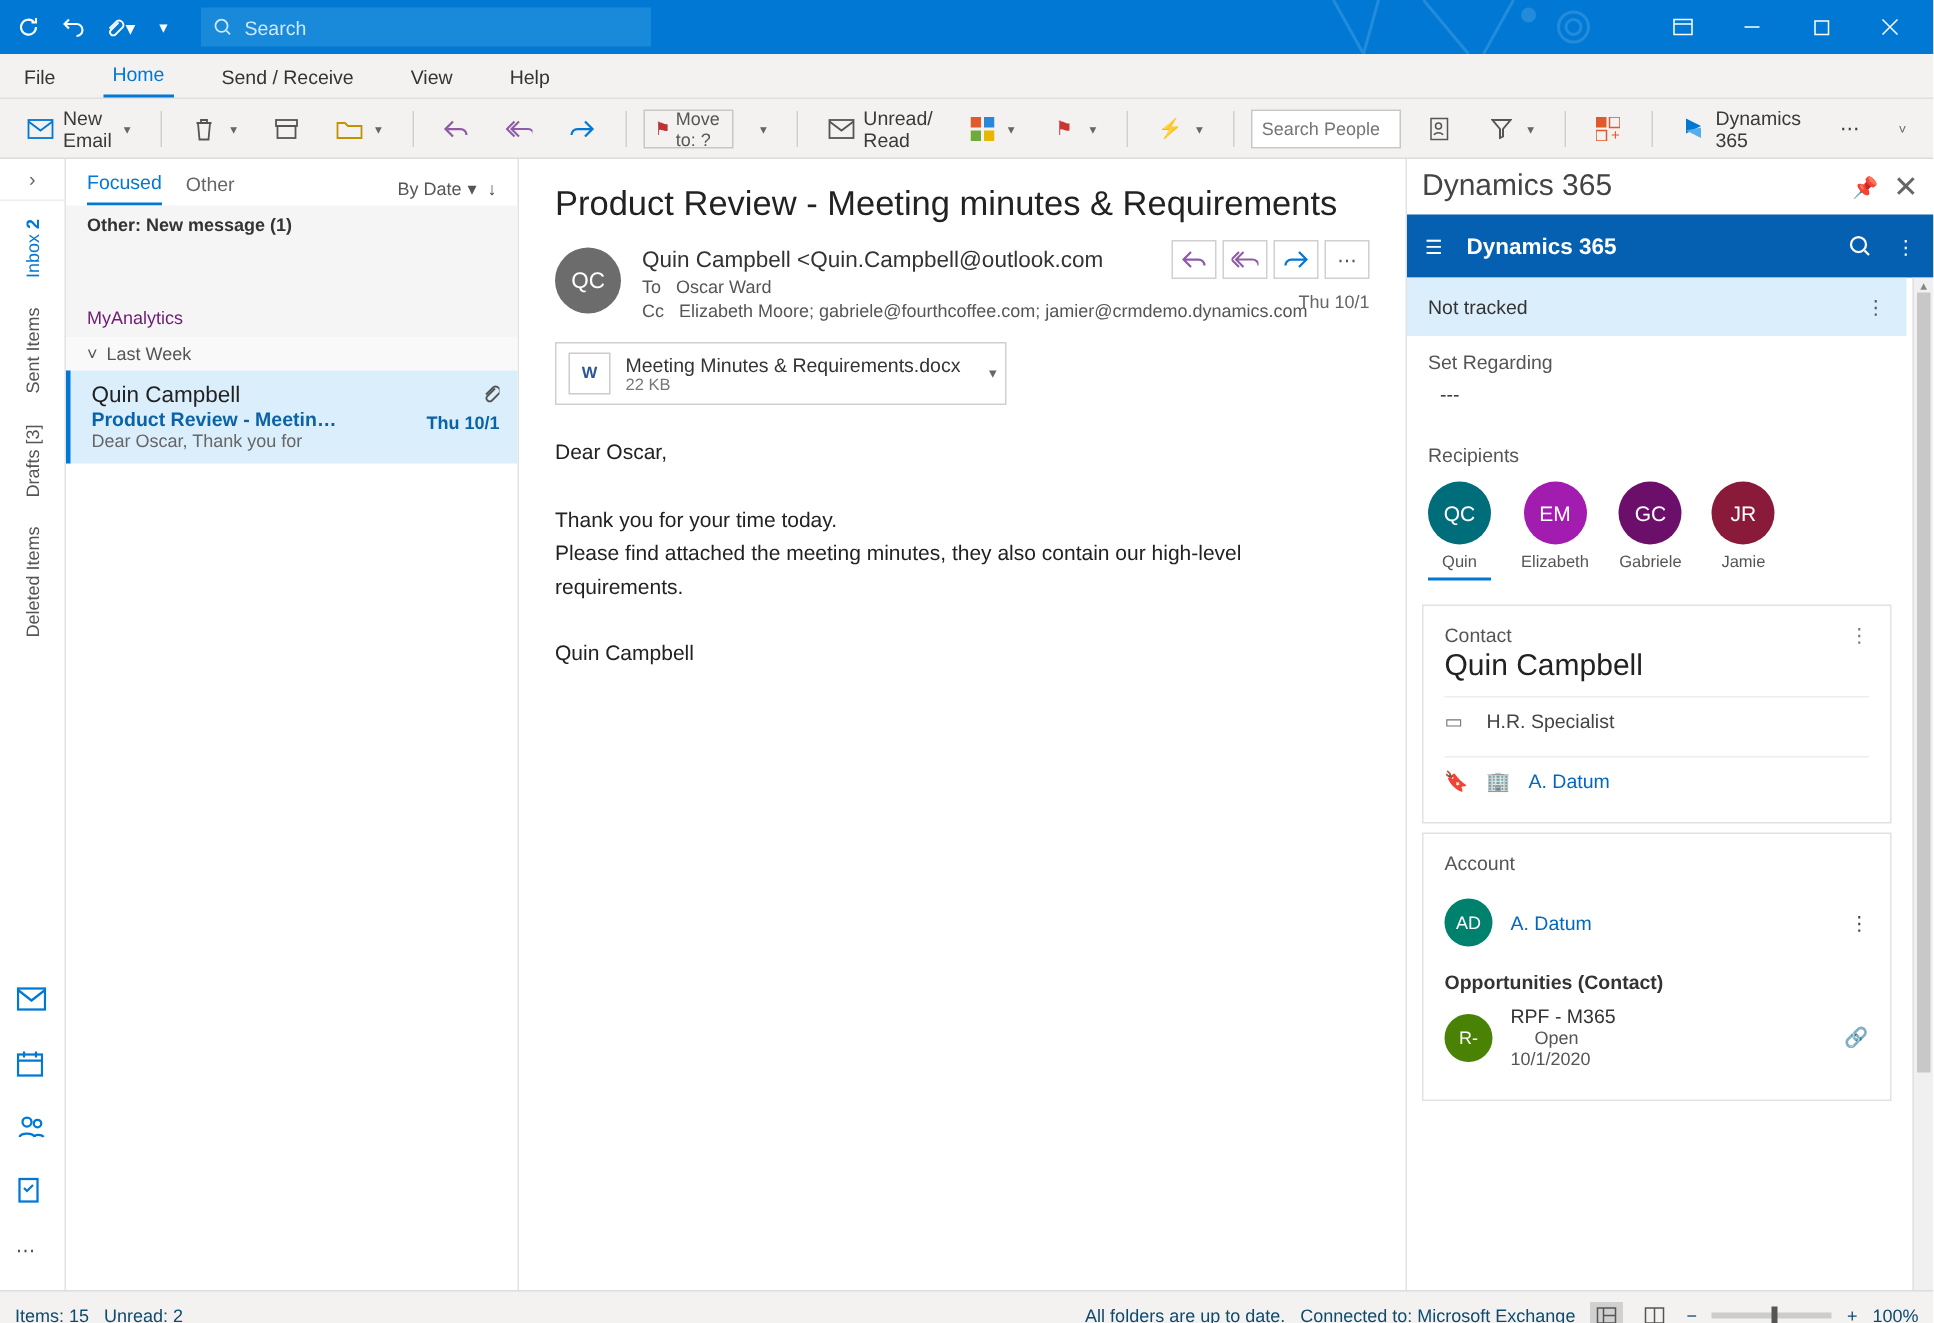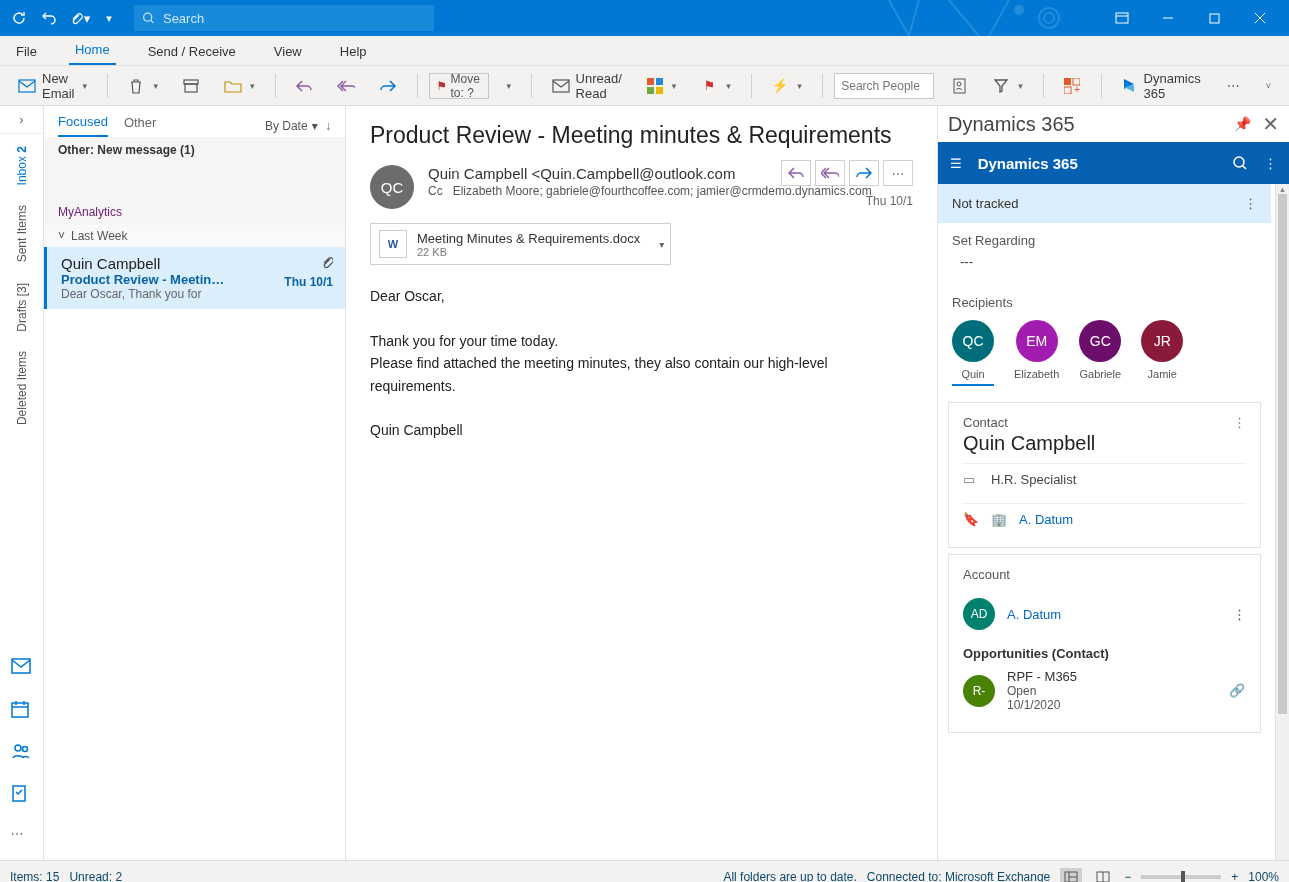--- a/index.html
+++ b/index.html
@@ -399,20 +399,21 @@
           <svg width="16" height="12" fill="none" stroke="currentColor" stroke-width="1.5">
             <path d="M10 1l5 5-5 5M15 6H5a4 4 0 0 0-4 4"></path>
           </svg>
         </div>
       <div class="abtn">⋯</div>
     </div>
     <div class="hdr">
       <div class="avatar">QC</div>
       <div class="meta">
         <div class="line1">Quin Campbell  &lt;Quin.Campbell@outlook.com</div>
+        <div class="row"><span>To</span>&nbsp;&nbsp;&nbsp;<span>Oscar Ward</span></div>
         <div class="row"><span>Cc</span>&nbsp;&nbsp;&nbsp;<span>Elizabeth Moore; gabriele@fourthcoffee.com; jamier@crmdemo.dynamics.com</span></div>
       </div>
     </div>
     <div class="datetxt">Thu 10/1</div>
     <div class="attach">
       <div class="wicon">W</div>
       <div>
         <div style="font-size:13px;">Meeting Minutes &amp; Requirements.docx</div>
         <div style="font-size:11px;color:#777;">22 KB</div>
       </div>
@@ -495,21 +496,21 @@
         <div class="crow" style="border:none;">
           <div class="aav">AD</div>
           <span class="link">A. Datum</span>
           <span class="more" style="margin-left:auto;">⋮</span>
         </div>
         <div style="font-weight:600; margin-top:8px;">Opportunities (Contact)</div>
         <div class="opprow">
           <div class="oav">R-</div>
           <div>
             <div>RPF - M365</div>
-            <div style="font-size:12px;color:#555;">Open</div>
+            <div style="font-size:12px;color:#555;margin-left:16px;">Open</div>
             <div style="font-size:12px;color:#555;">10/1/2020</div>
           </div>
           <span style="margin-left:auto;color:#555;">🔗</span>
         </div>
       </div>
     </div>
     <div class="sb-scroll">
           <div style="height:8px;text-align:center;color:#888;font-size:9px;">▴</div>
           <div style="margin:2px;background:#c8c8c8;height:520px;"></div>
         </div>

